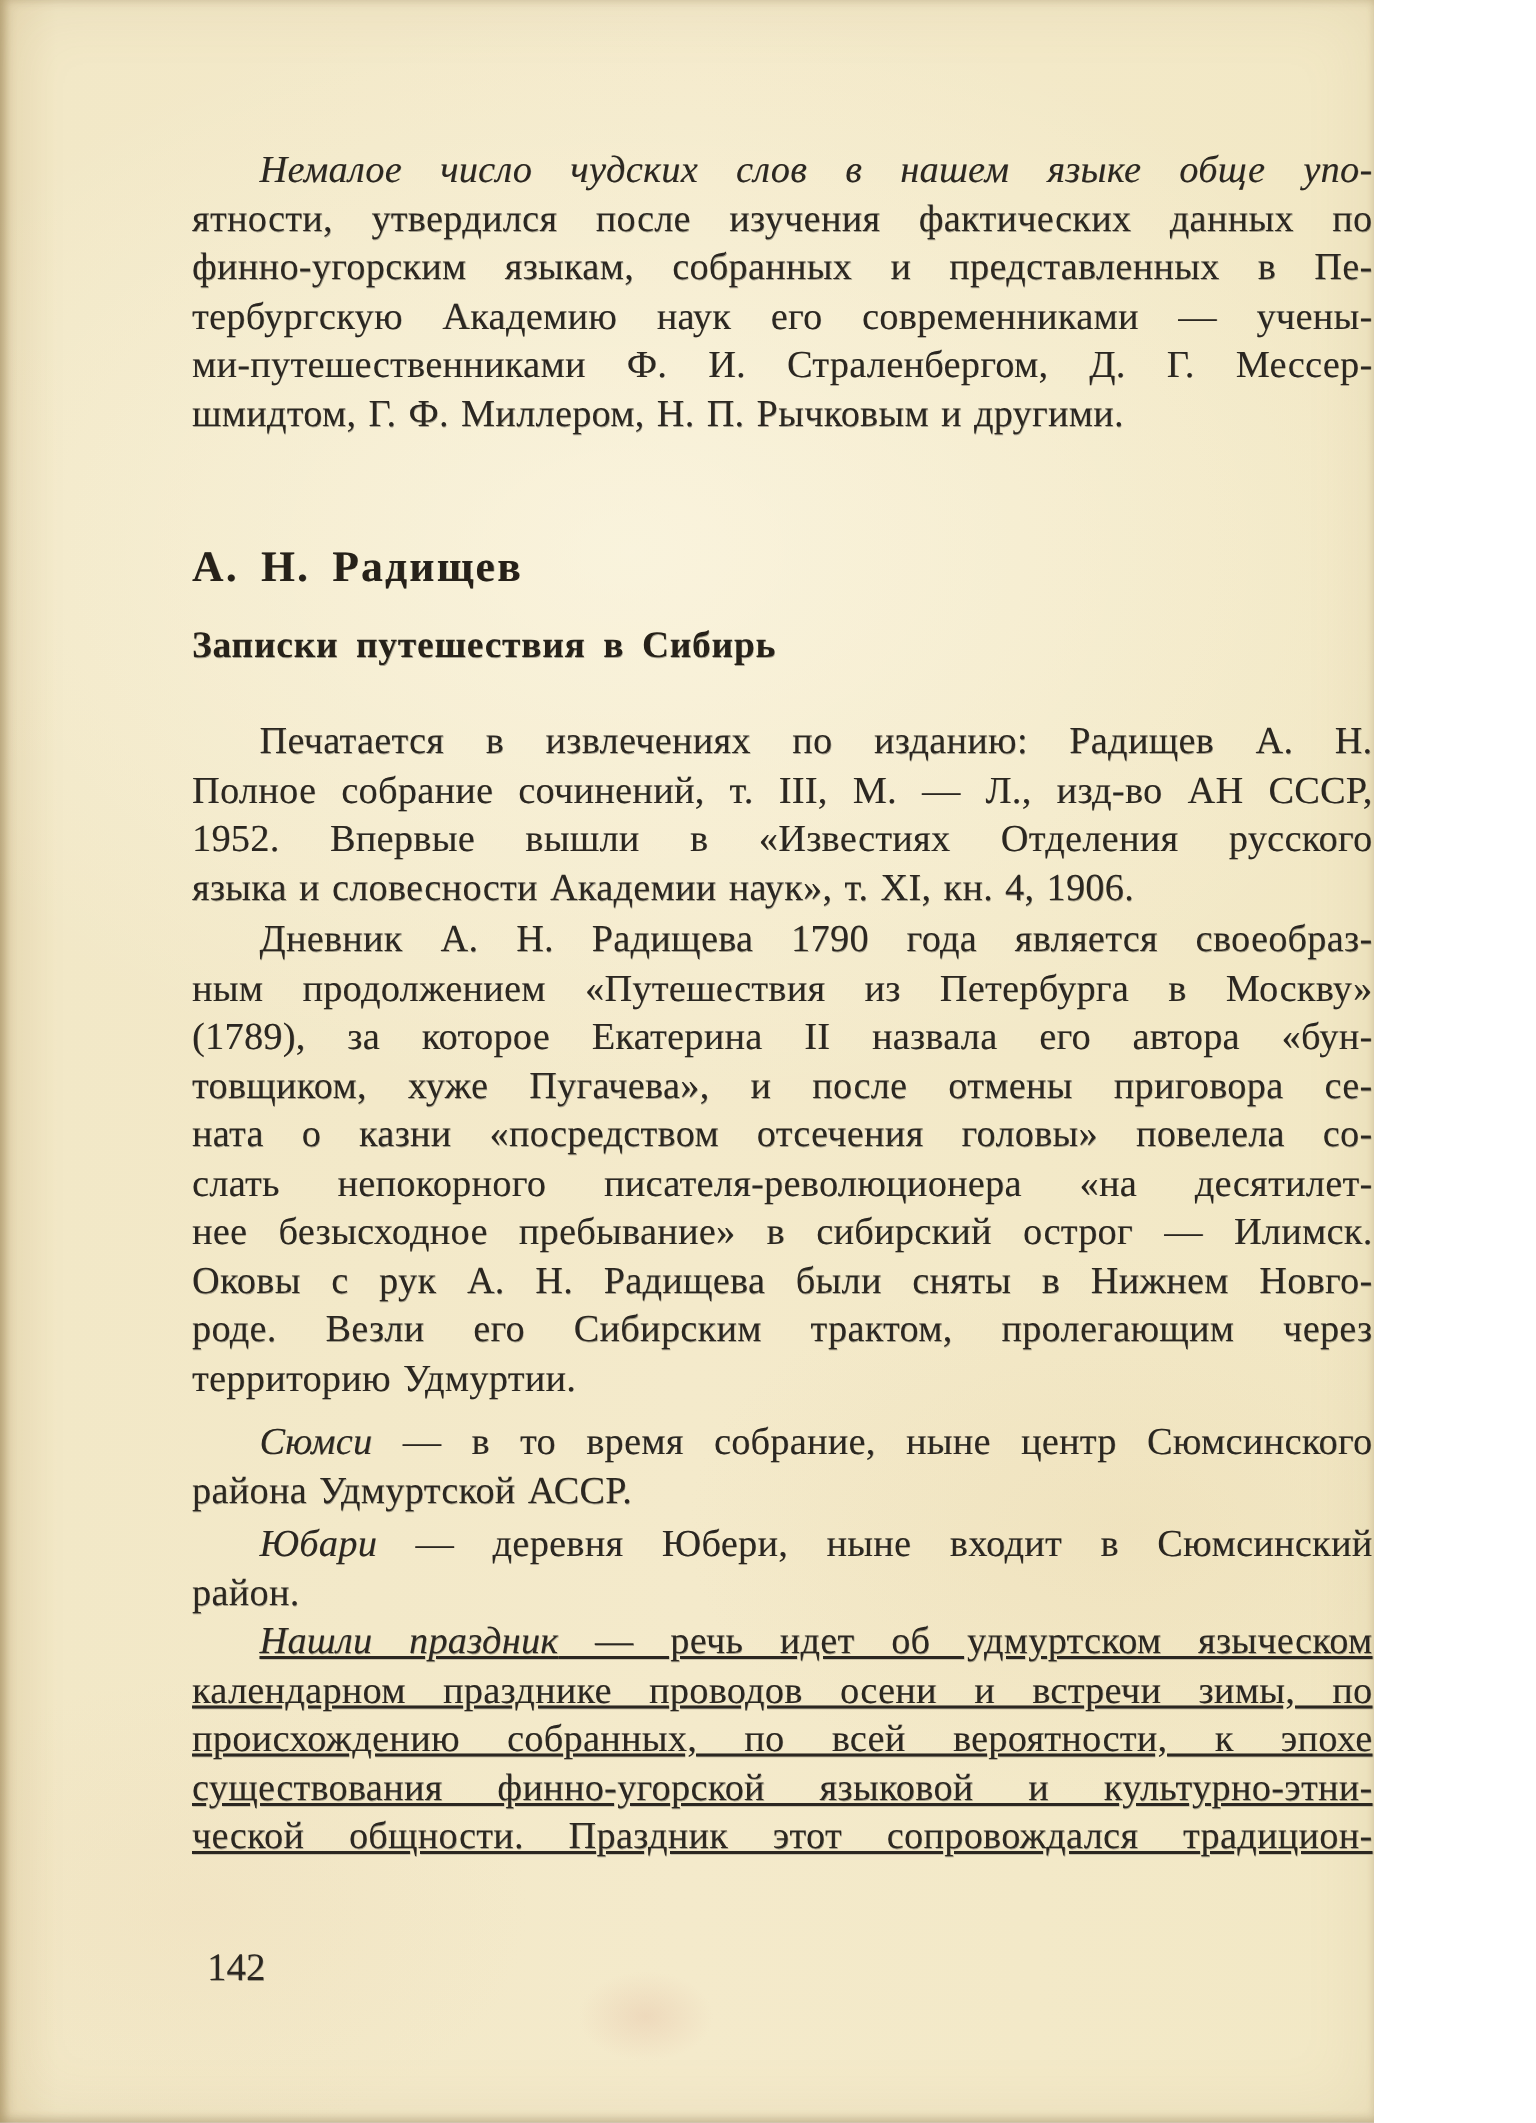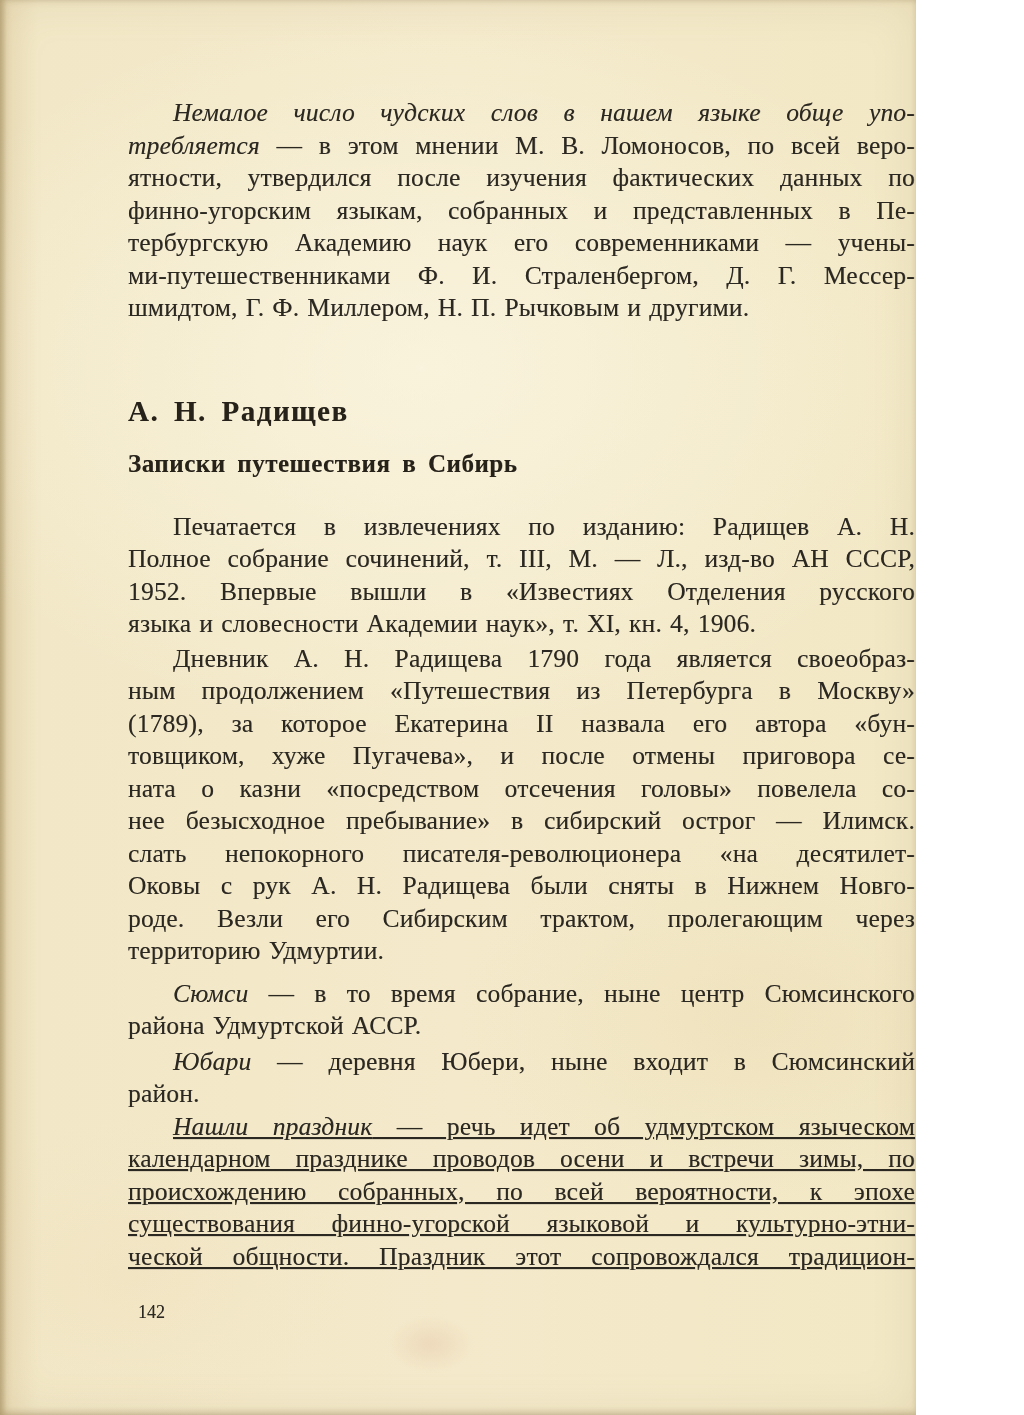--- a/index.html
+++ b/index.html
@@ -64,56 +64,55 @@
   .para[data-name="edition-note-paragraph"]        { margin-top: 32px; }
   .para[data-name="diary-commentary-paragraph"]    { margin-top: 2px; }
   .para[data-name="syumsi-note-paragraph"]         { margin-top: 10px; }
   .para[data-name="yubari-note-paragraph"]         { margin-top: 3px; }
   .para[data-name="nashli-prazdnik-note-paragraph"]{ margin-top: 0px; text-decoration: underline; }
 
   .page-number {
     position: absolute;
     left: 138px;
     top: 1297px;
-    font-size: 18px;
+    font-size: 26px;
     line-height: 30px;
     color: #2b2721;
     text-shadow: 0.35px 0.35px 0 rgba(43,39,33,0.38);
   }
 </style>
 </head>
 <body>
 
 <div class="page" data-name="scanned-book-page">
   <div class="text-col" id="blocks" data-name="text-column">
       <div class="para" data-name="intro-paragraph">
         <div class="line indent" data-name="text-line"><span class="it" data-name="italic-term">Немалое число чудских слов в нашем языке обще упо-</span></div>
-        <div class="line" data-name="text-line"><span class="it" data-name="italic-term">требляется</span><span class="rm" data-name="body-text"> — в этом мнении М. В. Ломоносов, по всей веро-</span></div>
         <div class="line" data-name="text-line"><span class="rm" data-name="body-text">ятности, утвердился после изучения фактических данных по</span></div>
         <div class="line" data-name="text-line"><span class="rm" data-name="body-text">финно-угорским языкам, собранных и представленных в Пе-</span></div>
         <div class="line" data-name="text-line"><span class="rm" data-name="body-text">тербургскую Академию наук его современниками — учены-</span></div>
         <div class="line" data-name="text-line"><span class="rm" data-name="body-text">ми-путешественниками Ф. И. Страленбергом, Д. Г. Мессер-</span></div>
         <div class="line line-left" data-name="text-line"><span class="rm" data-name="body-text">шмидтом, Г. Ф. Миллером, Н. П. Рычковым и другими.</span></div>
       </div>
       <div class="heading" data-name="author-heading">А. Н. Радищев</div>
       <div class="subheading" data-name="work-title-subheading">Записки путешествия в Сибирь</div>
       <div class="para" data-name="edition-note-paragraph">
         <div class="line indent" data-name="text-line"><span class="rm" data-name="body-text">Печатается в извлечениях по изданию: Радищев А. Н.</span></div>
         <div class="line" data-name="text-line"><span class="rm" data-name="body-text">Полное собрание сочинений, т. III, М. — Л., изд-во АН СССР,</span></div>
         <div class="line" data-name="text-line"><span class="rm" data-name="body-text">1952. Впервые вышли в «Известиях Отделения русского</span></div>
         <div class="line line-left" data-name="text-line"><span class="rm" data-name="body-text">языка и словесности Академии наук», т. XI, кн. 4, 1906.</span></div>
       </div>
       <div class="para" data-name="diary-commentary-paragraph">
         <div class="line indent" data-name="text-line"><span class="rm" data-name="body-text">Дневник А. Н. Радищева 1790 года является своеобраз-</span></div>
         <div class="line" data-name="text-line"><span class="rm" data-name="body-text">ным продолжением «Путешествия из Петербурга в Москву»</span></div>
         <div class="line" data-name="text-line"><span class="rm" data-name="body-text">(1789), за которое Екатерина II назвала его автора «бун-</span></div>
         <div class="line" data-name="text-line"><span class="rm" data-name="body-text">товщиком, хуже Пугачева», и после отмены приговора се-</span></div>
         <div class="line" data-name="text-line"><span class="rm" data-name="body-text">ната о казни «посредством отсечения головы» повелела со-</span></div>
+        <div class="line" data-name="text-line"><span class="rm" data-name="body-text">слать непокорного писателя-революционера «на десятилет-</span></div>
         <div class="line" data-name="text-line"><span class="rm" data-name="body-text">нее безысходное пребывание» в сибирский острог — Илимск.</span></div>
-        <div class="line" data-name="text-line"><span class="rm" data-name="body-text">слать непокорного писателя-революционера «на десятилет-</span></div>
         <div class="line" data-name="text-line"><span class="rm" data-name="body-text">Оковы с рук А. Н. Радищева были сняты в Нижнем Новго-</span></div>
         <div class="line" data-name="text-line"><span class="rm" data-name="body-text">роде. Везли его Сибирским трактом, пролегающим через</span></div>
         <div class="line line-left" data-name="text-line"><span class="rm" data-name="body-text">территорию Удмуртии.</span></div>
       </div>
       <div class="para" data-name="syumsi-note-paragraph">
         <div class="line indent" data-name="text-line"><span class="it" data-name="italic-term">Сюмси</span><span class="rm" data-name="body-text"> — в то время собрание, ныне центр Сюмсинского</span></div>
         <div class="line line-left" data-name="text-line"><span class="rm" data-name="body-text">района Удмуртской АССР.</span></div>
       </div>
       <div class="para" data-name="yubari-note-paragraph">
         <div class="line indent" data-name="text-line"><span class="it" data-name="italic-term">Юбари</span><span class="rm" data-name="body-text"> — деревня Юбери, ныне входит в Сюмсинский</span></div>

